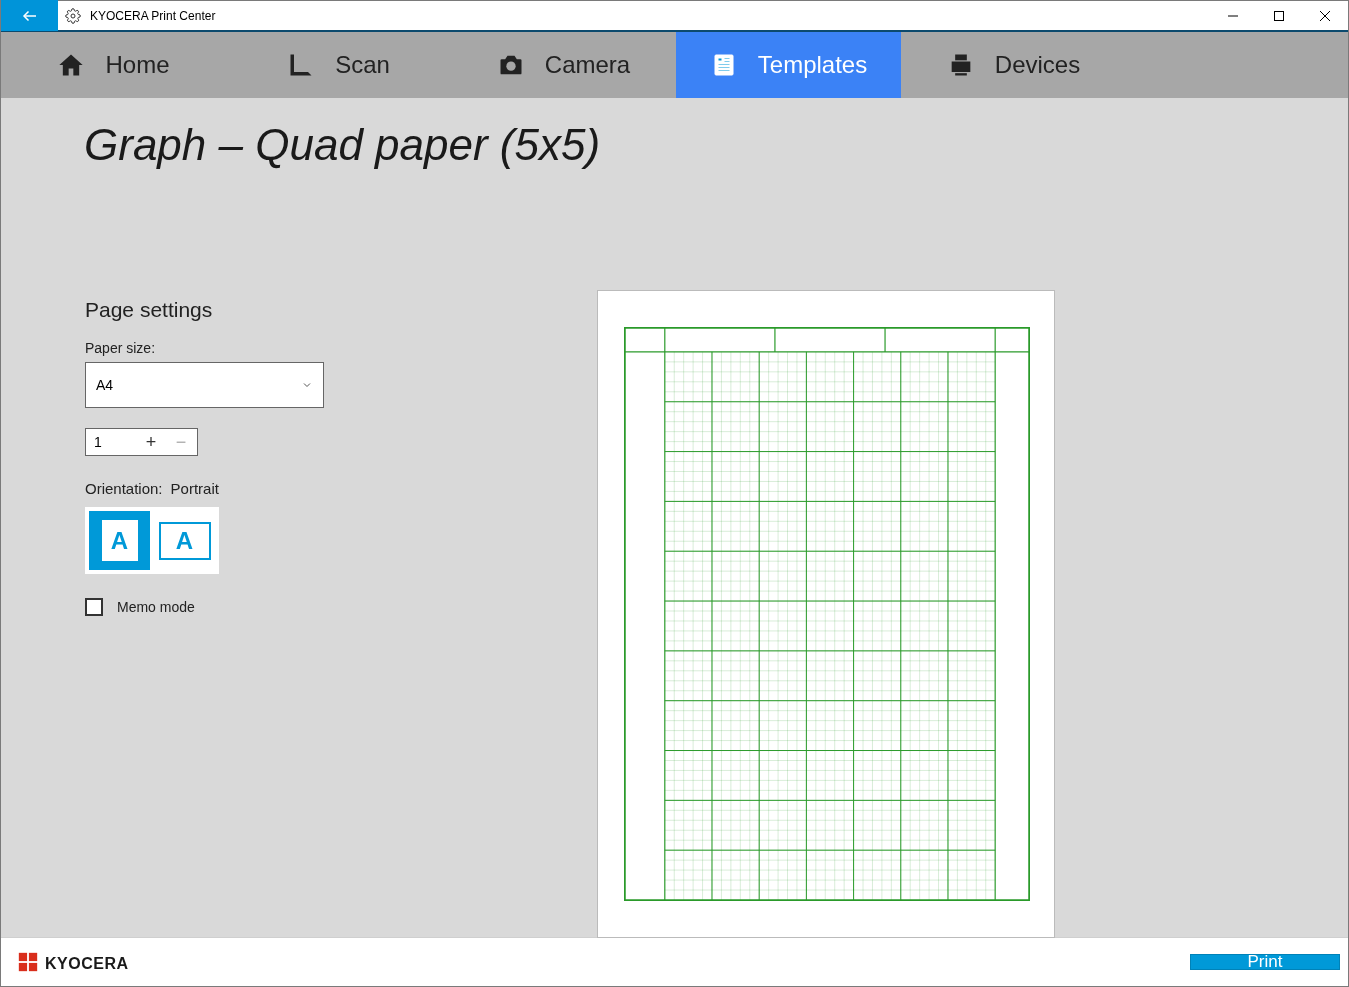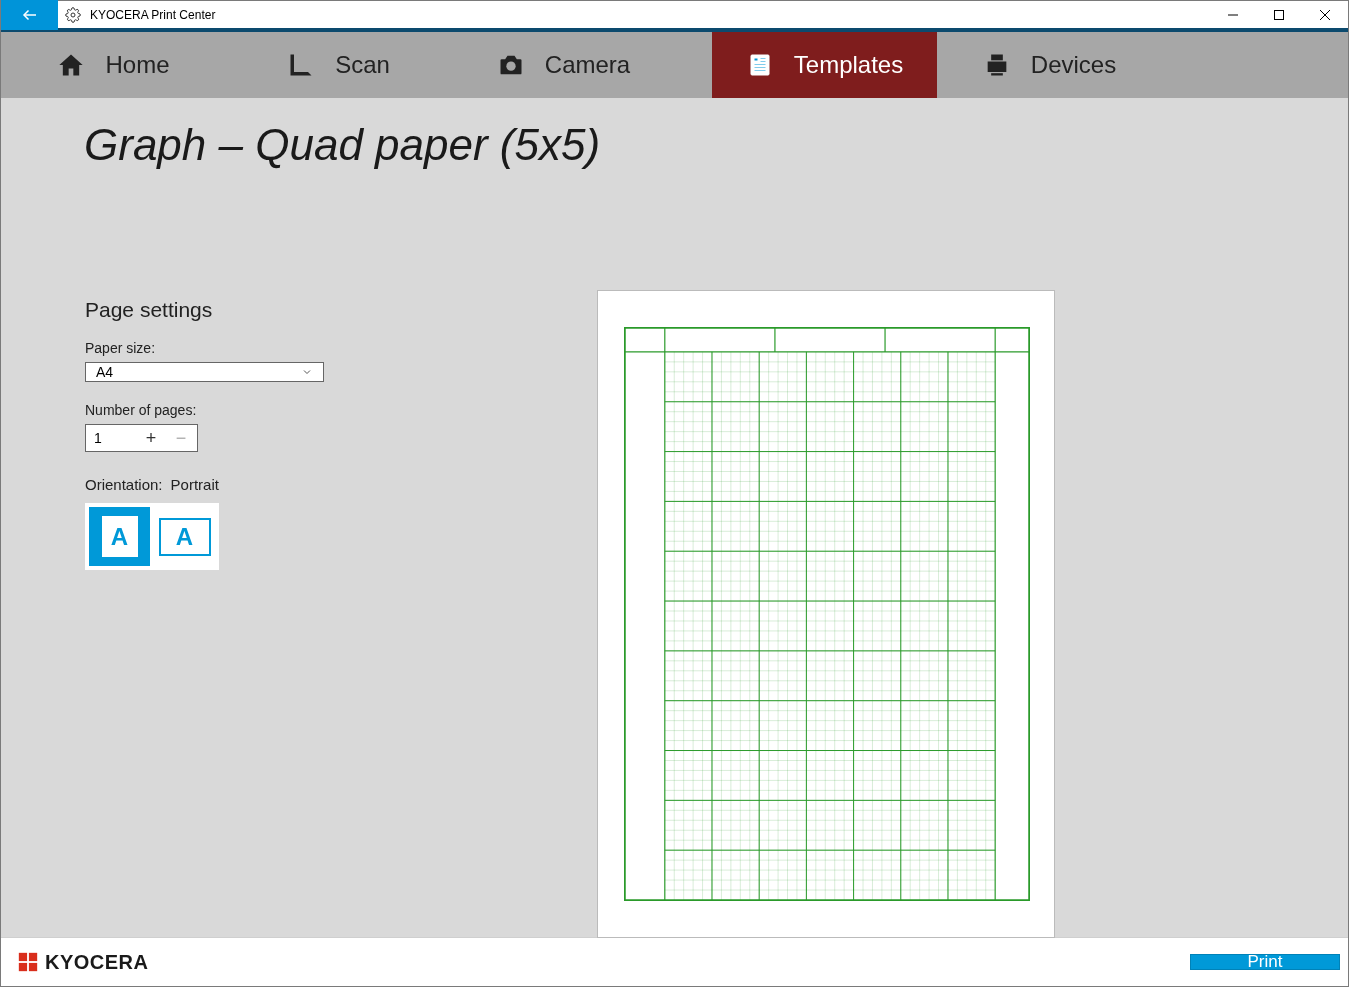--- a/index.html
+++ b/index.html
@@ -14,21 +14,21 @@
     width: 1349px; height: 987px;
     border: 1px solid #7a7a7a;
     display: flex; flex-direction: column;
     background: #d9d9d9;
   }
   
   .titlebar {
     height: 31px;
     background: #ffffff;
     display: flex; align-items: center;
-    border-bottom: 4px solid #0c4a6e;
+    border-bottom: 2px solid #0c4a6e;
     font-size: 12px;
   }
   .titlebar .back-btn {
     width: 57px; height: 31px;
     background: #0094d9;
     display: flex; align-items: center; justify-content: center;
     color: #fff;
   }
   .titlebar .settings-btn {
     width: 30px; display:flex; align-items:center; justify-content:center;
@@ -50,21 +50,21 @@
     background: #a7a7a7;
     display: flex;
   }
   .nav-item {
     width: 225px;
     display:flex; align-items:center; justify-content:center;
     gap: 20px;
     color:#222;
     font-size: 24px;
   }
-  .nav-item.active { background:#7f1d1d; color:#fff;margin-left:36px; }
+  .nav-item.active { background:#3b82f6; color:#fff; }
   .nav-item .nav-icon { width:28px; height:28px; display:flex; align-items:center; justify-content:center; }
   .nav-item.active .nav-icon svg { fill:#fff; stroke:#fff; }
   
   .content {
     flex:1;
     background:#d9d9d9;
     position: relative;
   }
   .page-title {
     position:absolute;
@@ -75,21 +75,21 @@
     font-style:italic;
   }
   .settings-panel {
     position:absolute;
     left: 84px; top: 200px;
     width: 340px;
   }
   .section-title { font-size: 21px; font-weight:400; color:#222; margin-bottom: 18px; }
   .field-label { font-size: 14px; color:#222; margin-bottom: 6px; }
   .dropdown {
-    width: 239px; height: 20px;
+    width: 239px; height: 46px;
     background:#fff; border:1px solid #666;
     display:flex; align-items:center; justify-content:space-between;
     padding: 0 10px;
     font-size:14px;
     margin-bottom: 20px;
   }
   .spinner {
     width: 113px; height: 28px;
     background:#fff; border:1px solid #666;
     display:flex; align-items:center;
@@ -128,23 +128,23 @@
     border: 1.5px solid #2a9a2a;
   }
   
   .footer {
     height: 49px;
     background:#ffffff;
     display:flex; align-items:center; justify-content:space-between;
     border-top: 1px solid #cfcfcf;
   }
   .logo {
-    display:flex; align-items:flex-start; gap:6px;
+    display:flex; align-items:flex-end; gap:6px;
     padding-left:16px;
-    font-size:20px; font-weight:600; color:#1a1a1a;
+    font-size:16px; font-weight:600; color:#1a1a1a;
     letter-spacing:0.5px;
   }
   .print-btn {
     width: 150px; height: 16px;
     margin-right: 8px;
     background:#0099d8;
     color:#fff;
     display:flex; align-items:center; justify-content:center;
     font-size:17px;
     border:1px solid #0082b8;
@@ -249,40 +249,43 @@
       <div class="section-title">Page settings</div>
 
       <div class="field-label">Paper size:</div>
       <div class="dropdown">
         <span>A4</span>
         <svg width="12" height="12" viewBox="0 0 24 24" fill="none" stroke="#555" stroke-width="2">
             <polyline points="6 9 12 15 18 9"></polyline>
           </svg>
       </div>
 
-      <div class="field-label">Number of pages:</div>
       <div class="spinner">
         <span class="val">1</span>
         <span class="pm">+</span>
         <span class="pm minus">−</span>
       </div>
 
       <div class="orient-row">
         <span>Orientation:</span>
         <span>Portrait</span>
       </div>
       <div class="orient-btns">
         <div class="orient-btn selected">
           <div class="inner">A</div>
         </div>
         <div class="orient-btn">
           <div class="inner land">A</div>
         </div>
       </div>
 
+      <div class="checkbox-row">
+        <div class="checkbox-box"></div>
+        <span>Memo mode</span>
+      </div>
     </div>
 
     <div class="preview">
       <svg class="grid-area" viewBox="0 0 406 574" preserveAspectRatio="none">
           <line x1="0" y1="0" x2="406" y2="0" stroke="#2a9a2a" stroke-width="1.5"></line>
           <line x1="0" y1="574" x2="406" y2="574" stroke="#2a9a2a" stroke-width="1.5"></line>
           <line x1="0" y1="0" x2="0" y2="574" stroke="#2a9a2a" stroke-width="1.5"></line>
           <line x1="406" y1="0" x2="406" y2="574" stroke="#2a9a2a" stroke-width="1.5"></line>
           <line x1="0" y1="24" x2="406" y2="24" stroke="#2a9a2a" stroke-width="1.2"></line>
           <line x1="40" y1="0" x2="40" y2="574" stroke="#2a9a2a" stroke-width="1.2"></line>

